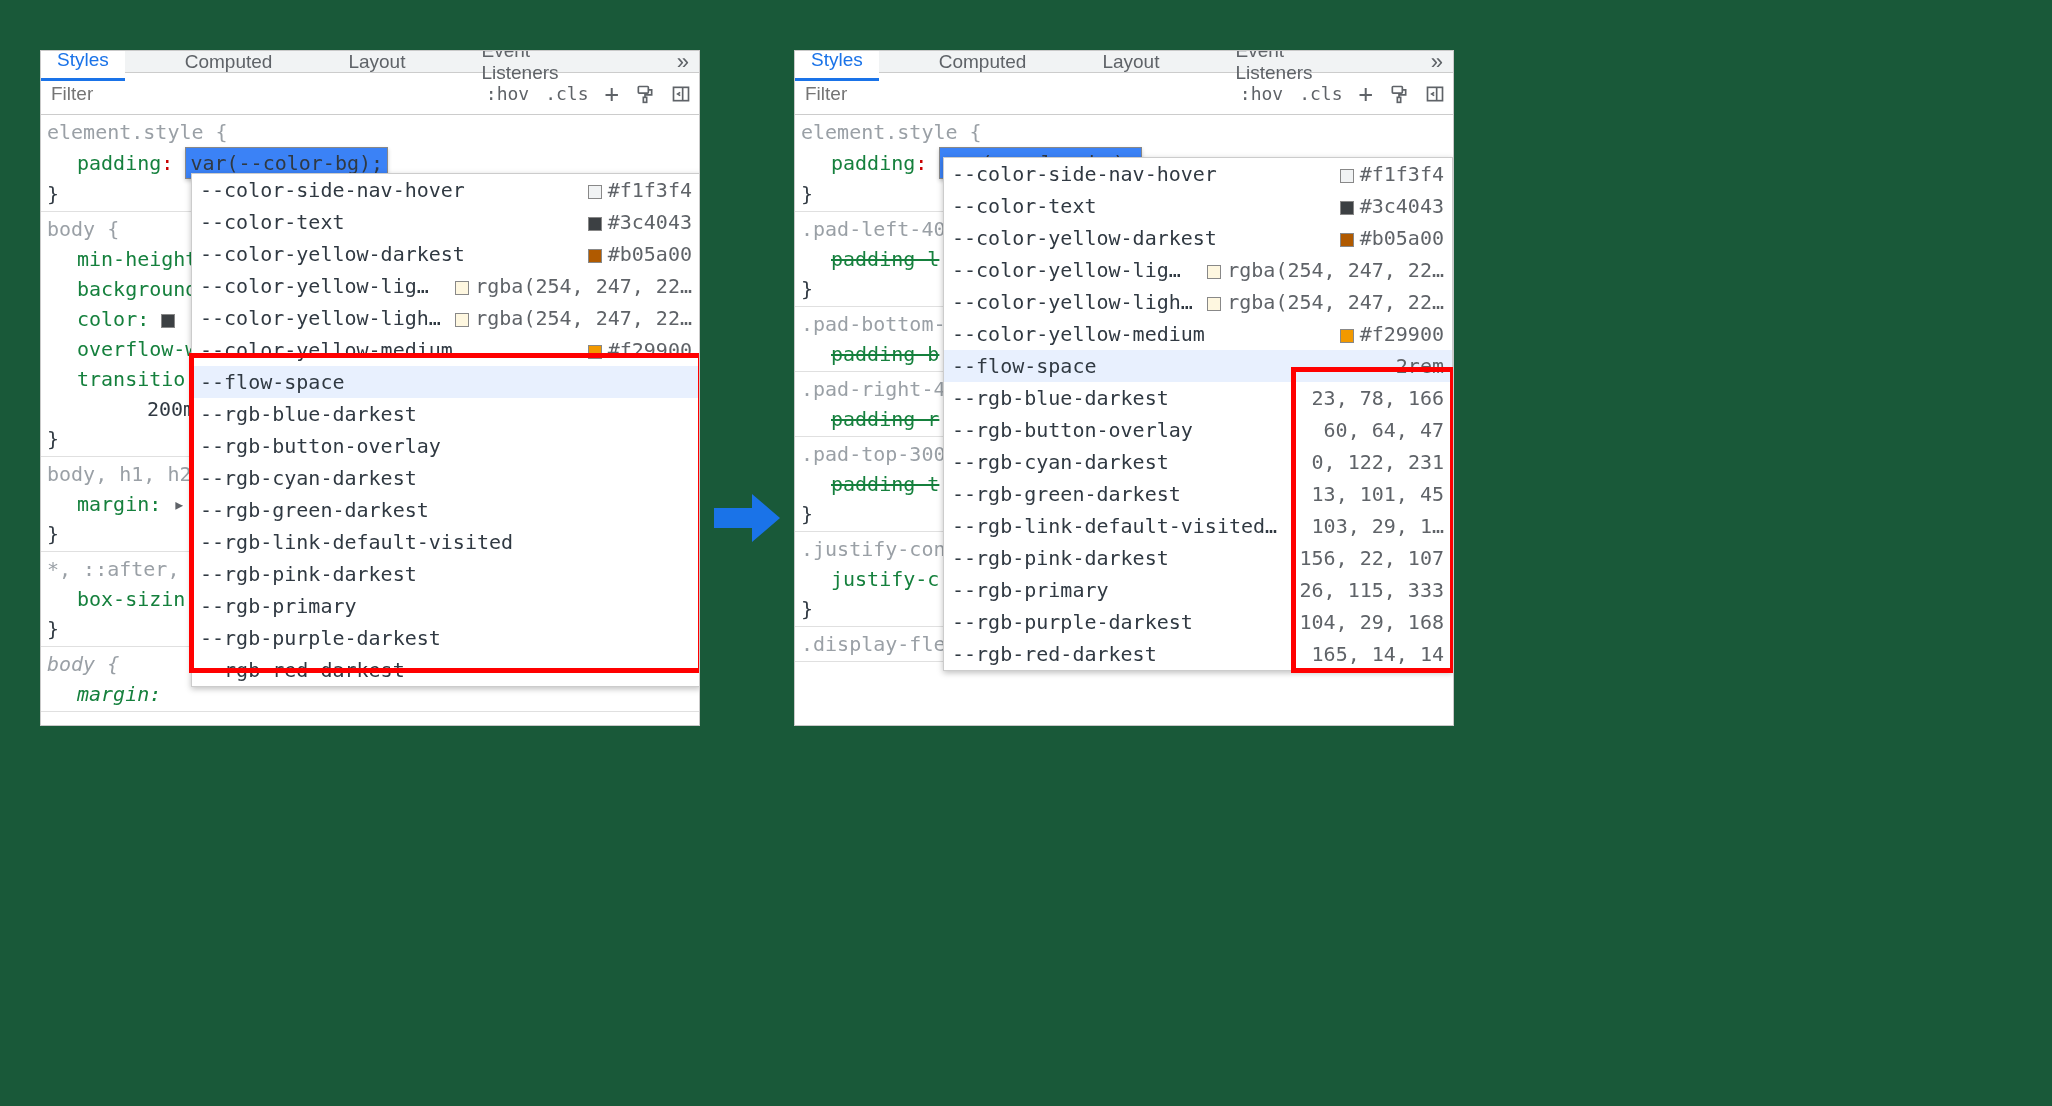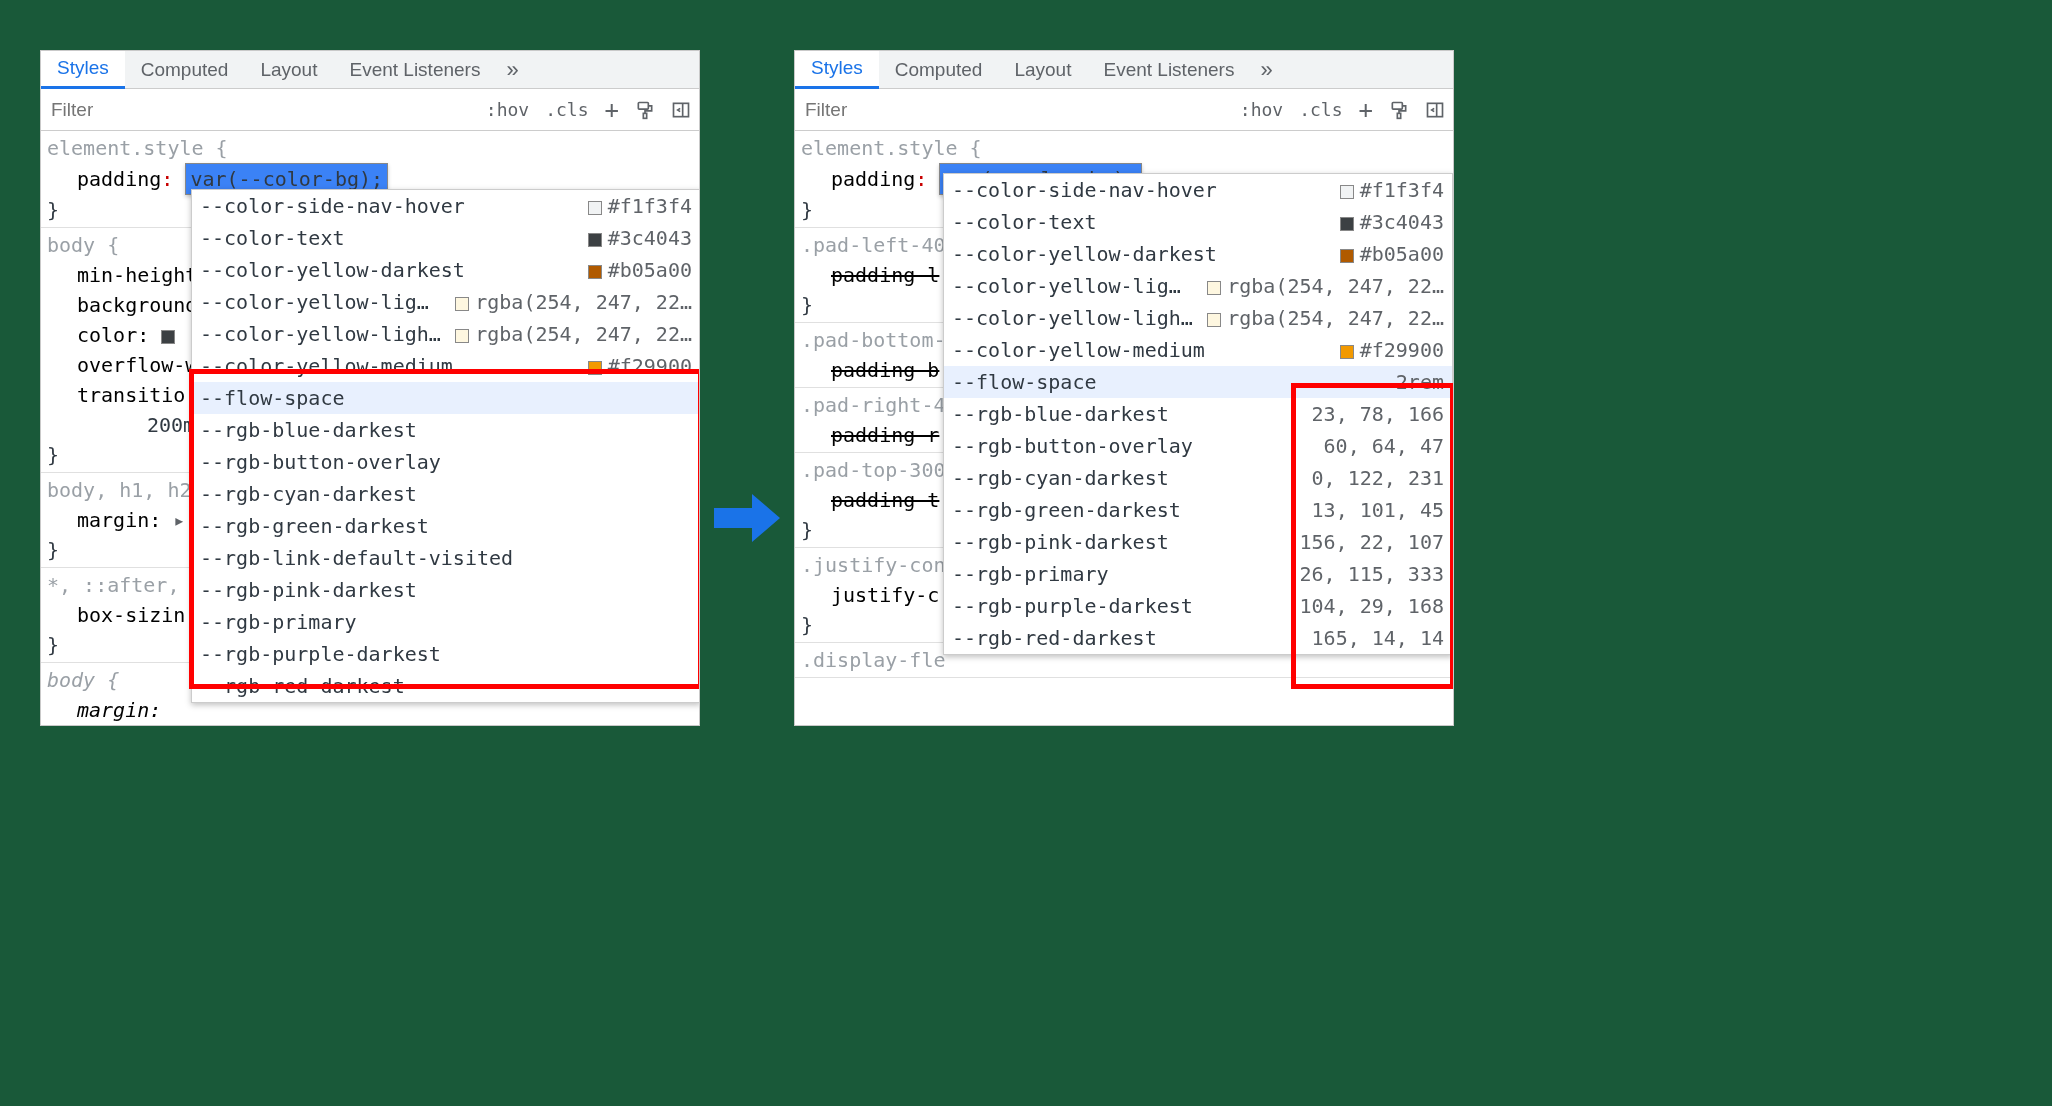--- a/index.html
+++ b/index.html
@@ -21,24 +21,25 @@
     display: flex;
     flex-direction: column;
     position: relative;
   }
   
   .tabs {
     display: flex;
     align-items: center;
     border-bottom: 1px solid #ccc;
     background: #f1f3f4;
-    height: 38px;
+    height: 22px;
     font-family: "Helvetica Neue", Arial, sans-serif;
     font-size: 19px;
     color: #5f6368;
+    gap: 44px;
   }
   .tab {
     padding: 7px 16px;
     cursor: pointer;
   }
   .tab.active {
     color: #1a73e8;
     border-bottom: 3px solid #1a73e8;
     background: #fff;
   }
@@ -76,21 +77,21 @@
     flex: 1;
     overflow: hidden;
     font-size: 20px;
     line-height: 1.5;
     color: #303942;
     position: relative;
   }
   .rule-block { border-bottom: 1px solid #e0e0e0; padding: 2px 6px; }
   .selector { color: #9aa0a6; }
   .prop { color: #c80000; padding-left: 30px; }
-  .prop .name { color: #000000; }
+  .prop .name { color: #15803d; }
   .strike { text-decoration: line-through; }
   .italic { font-style: italic; color: #5f6368; }
   .italic .prop { color: #9a3b3b; font-style: italic; }
   .swatch {
     display: inline-block;
     width: 14px; height: 14px;
     border: 1px solid #888;
     margin-right: 4px;
     vertical-align: middle;
   }
@@ -392,20 +393,24 @@
         </div>
       <div class="row">
           <span class="var">--rgb-cyan-darkest</span>
           <span class="val">0, 122, 231</span>
         </div>
       <div class="row">
           <span class="var">--rgb-green-darkest</span>
           <span class="val">13, 101, 45</span>
         </div>
       <div class="row">
+          <span class="var">--rgb-link-default-visited…</span>
+          <span class="val">103, 29, 1…</span>
+        </div>
+      <div class="row">
           <span class="var">--rgb-pink-darkest</span>
           <span class="val">156, 22, 107</span>
         </div>
       <div class="row">
           <span class="var">--rgb-primary</span>
           <span class="val">26, 115, 333</span>
         </div>
       <div class="row">
           <span class="var">--rgb-purple-darkest</span>
           <span class="val">104, 29, 168</span>

